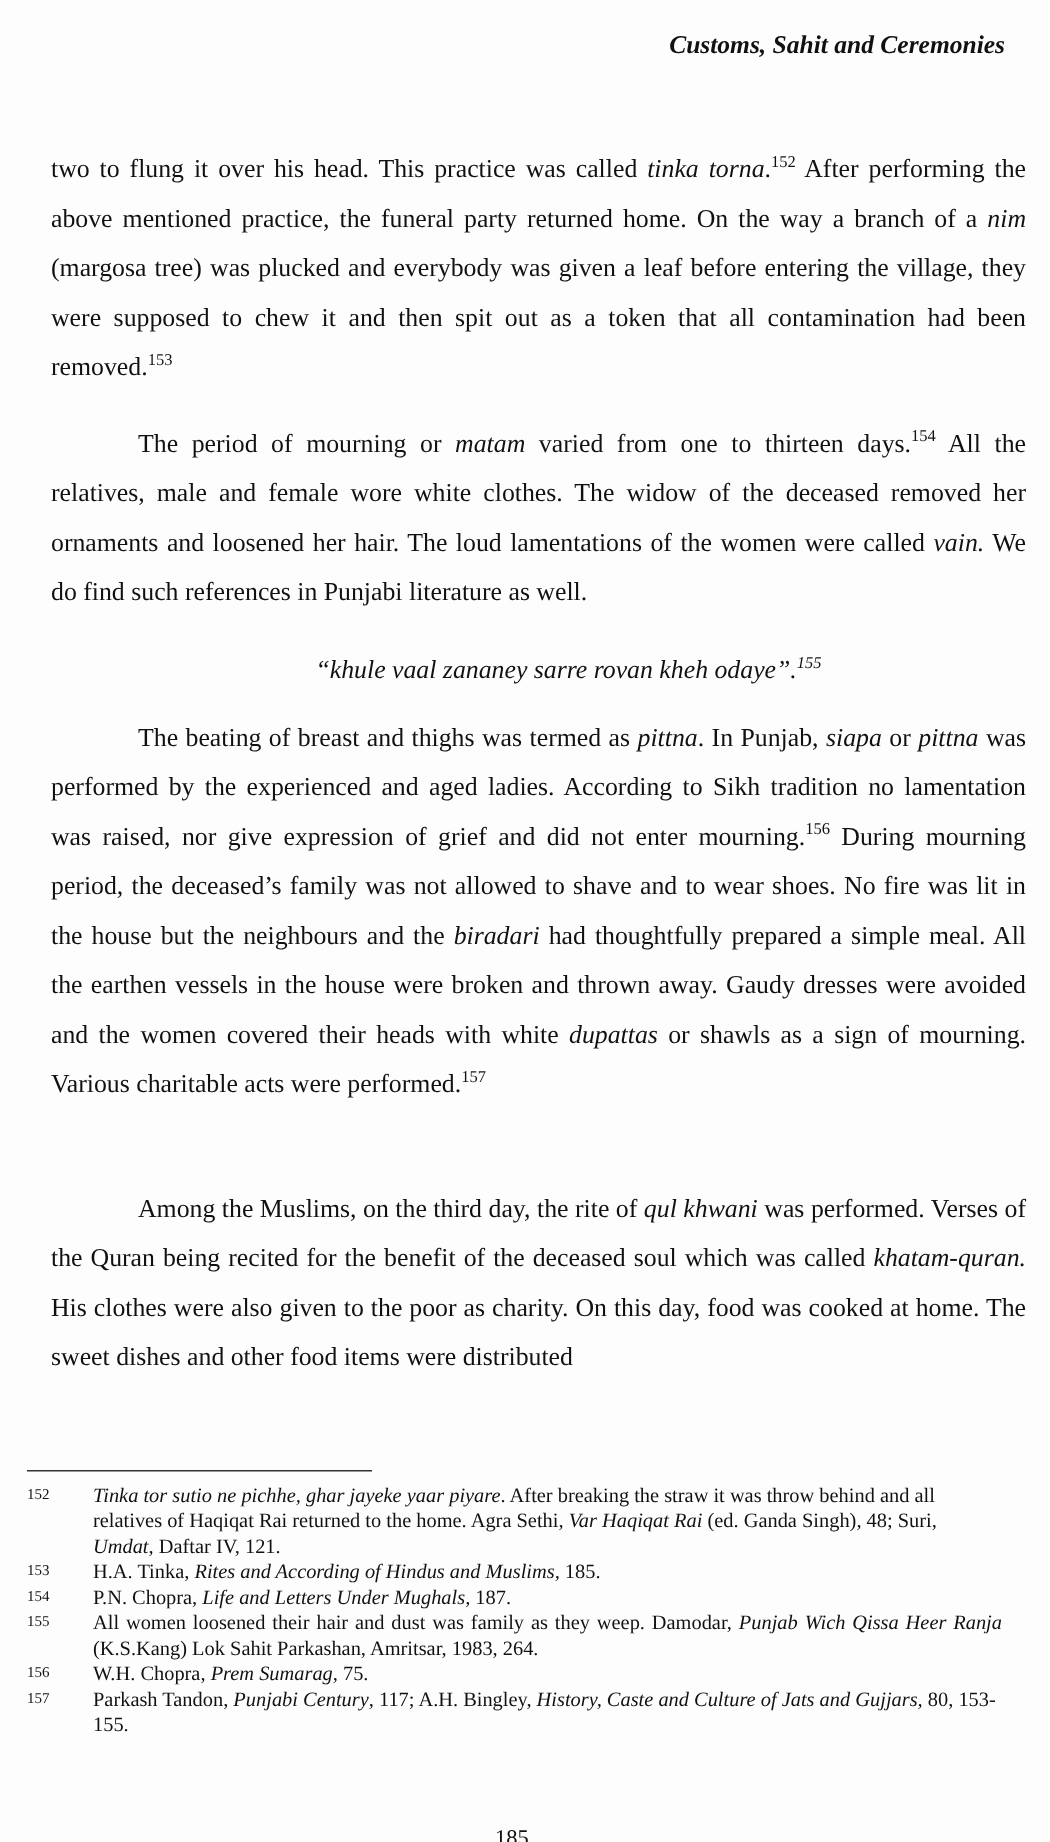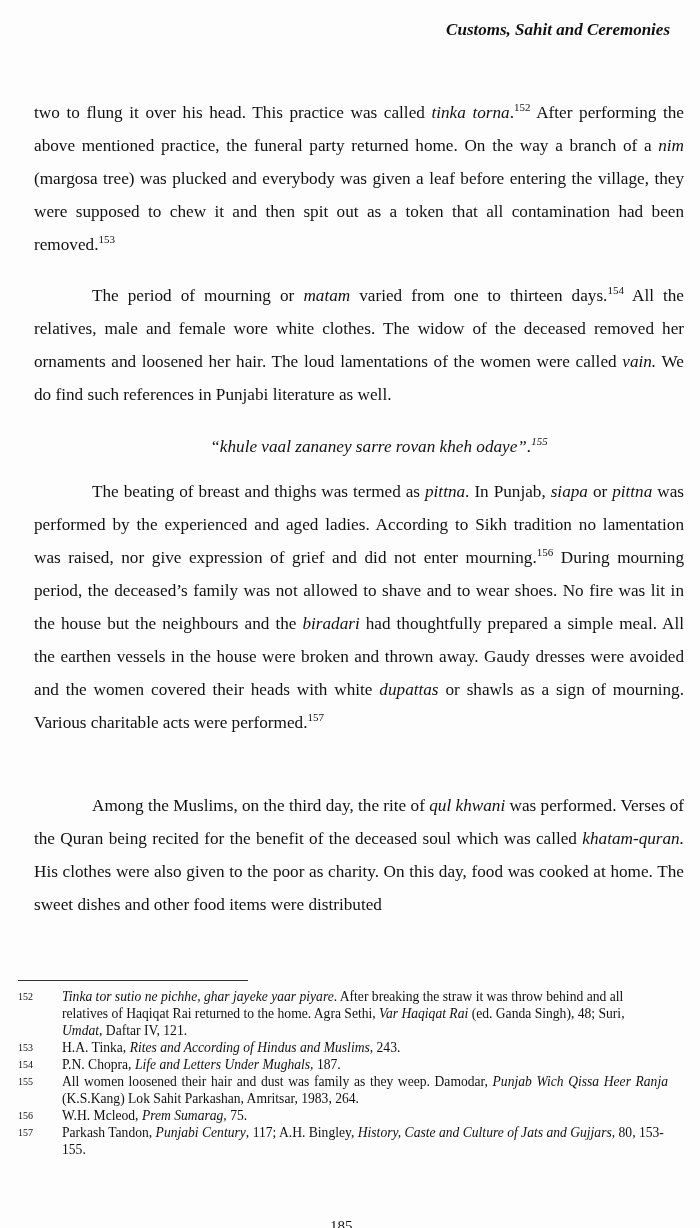--- a/index.html
+++ b/index.html
@@ -34,33 +34,33 @@
 
 <div class="rule"></div>
 
 <div class="footnotes">
   <div class="fn">
       <span class="fn-num">152</span>
       <span class="fn-text"><i>Tinka tor sutio ne pichhe, ghar jayeke yaar piyare</i><span>. After breaking the   straw  it was throw behind  and all relatives of Haqiqat Rai returned to the home. Agra Sethi, </span><i>Var Haqiqat Rai</i><span> (ed. Ganda Singh), 48; Suri, </span><i>Umdat</i><span>, Daftar IV, 121.</span></span>
     </div>
   <div class="fn">
       <span class="fn-num">153</span>
-      <span class="fn-text"><span>H.A. Tinka, </span><i>Rites and According of Hindus and Muslims,</i><span> 243.</span></span>
+      <span class="fn-text"><span>H.A. Tinka, </span><i>Rites and According of Hindus and Muslims,</i><span> 185.</span></span>
     </div>
   <div class="fn">
       <span class="fn-num">154</span>
       <span class="fn-text"><span>P.N. Chopra, </span><i>Life and Letters Under Mughals,</i><span> 187.</span></span>
     </div>
   <div class="fn">
       <span class="fn-num">155</span>
       <span class="fn-text justify"><span>All women loosened their hair and dust was family as they weep. Damodar, </span><i>Punjab Wich Qissa Heer Ranja</i><span> (K.S.Kang) Lok Sahit Parkashan, Amritsar, 1983, 264.</span></span>
     </div>
   <div class="fn">
       <span class="fn-num">156</span>
-      <span class="fn-text"><span>W.H. Mcleod, </span><i>Prem Sumarag,</i><span> 75.</span></span>
+      <span class="fn-text"><span>W.H. Chopra, </span><i>Prem Sumarag,</i><span> 75.</span></span>
     </div>
   <div class="fn">
       <span class="fn-num">157</span>
       <span class="fn-text"><span>Parkash Tandon, </span><i>Punjabi Century</i><span>, 117; A.H. Bingley, </span><i>History, Caste and Culture of Jats and Gujjars,</i><span> 80, 153-155.</span></span>
     </div>
 </div>
 
 <div class="page-num">185</div>
 
 </body></html>

